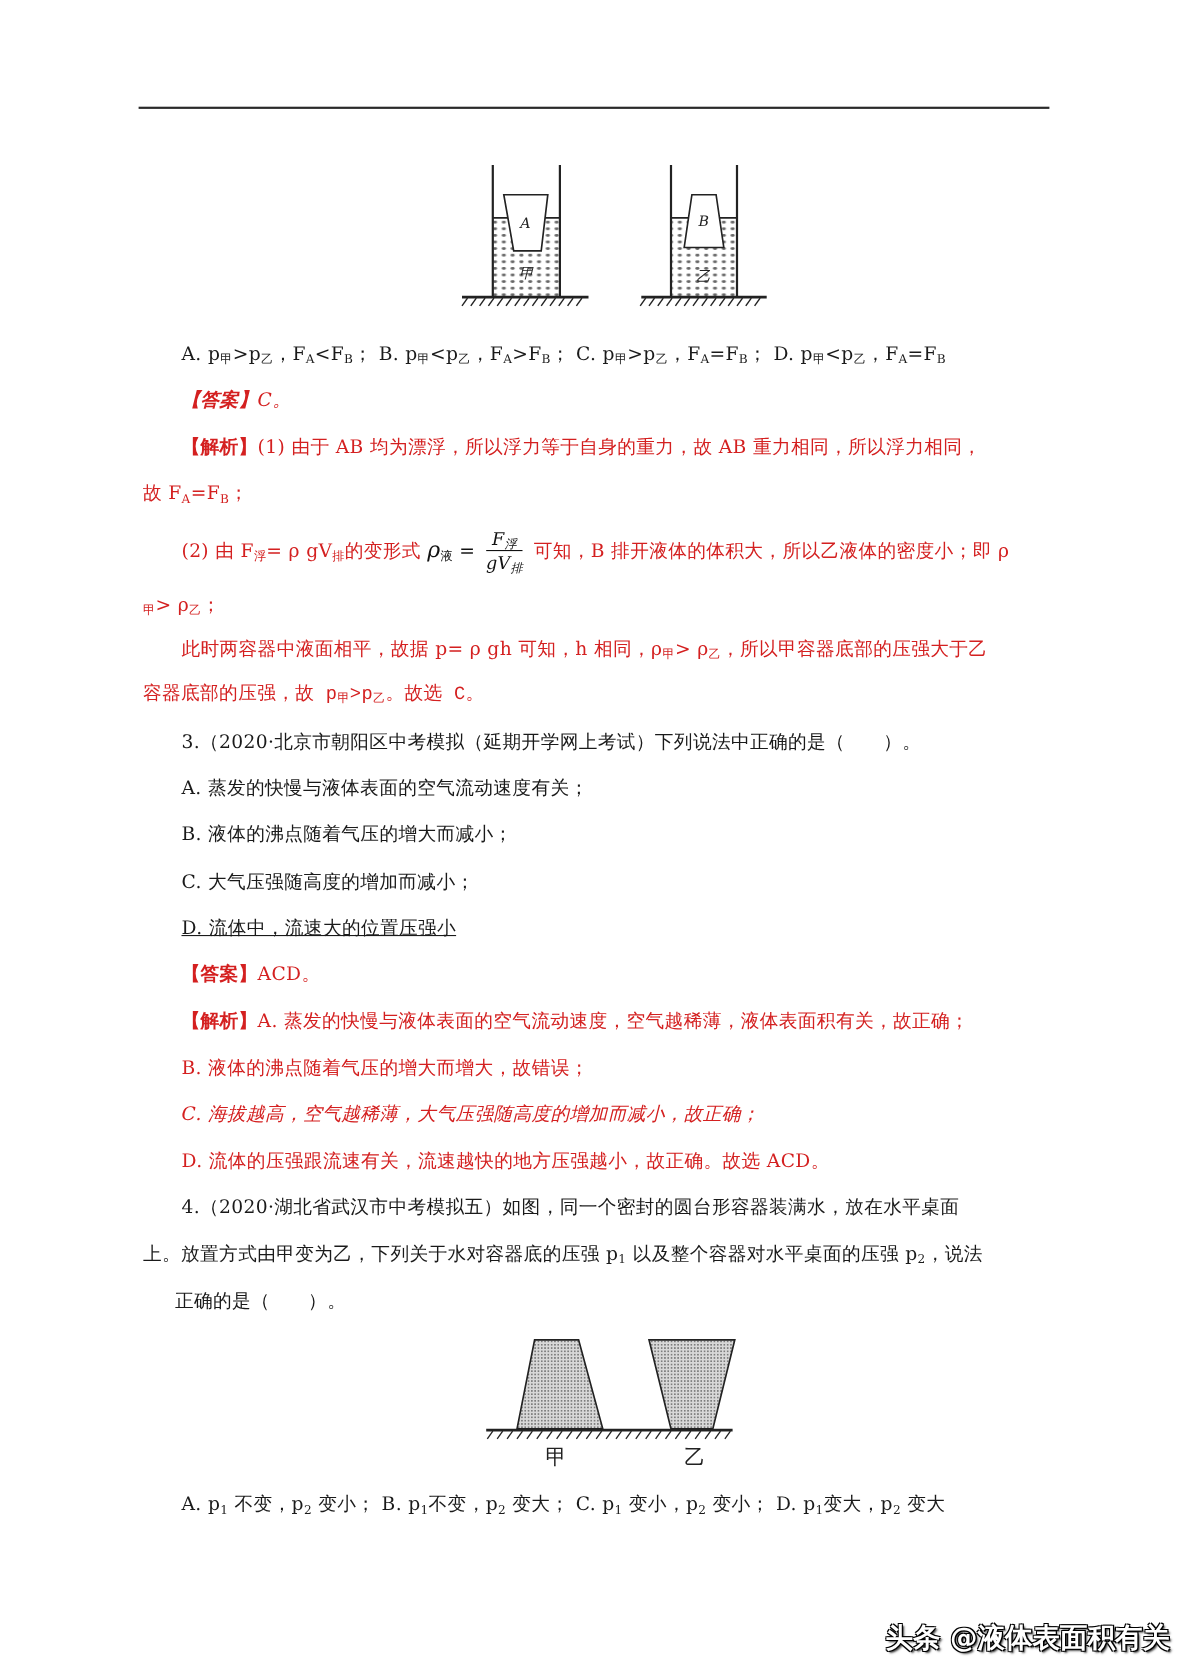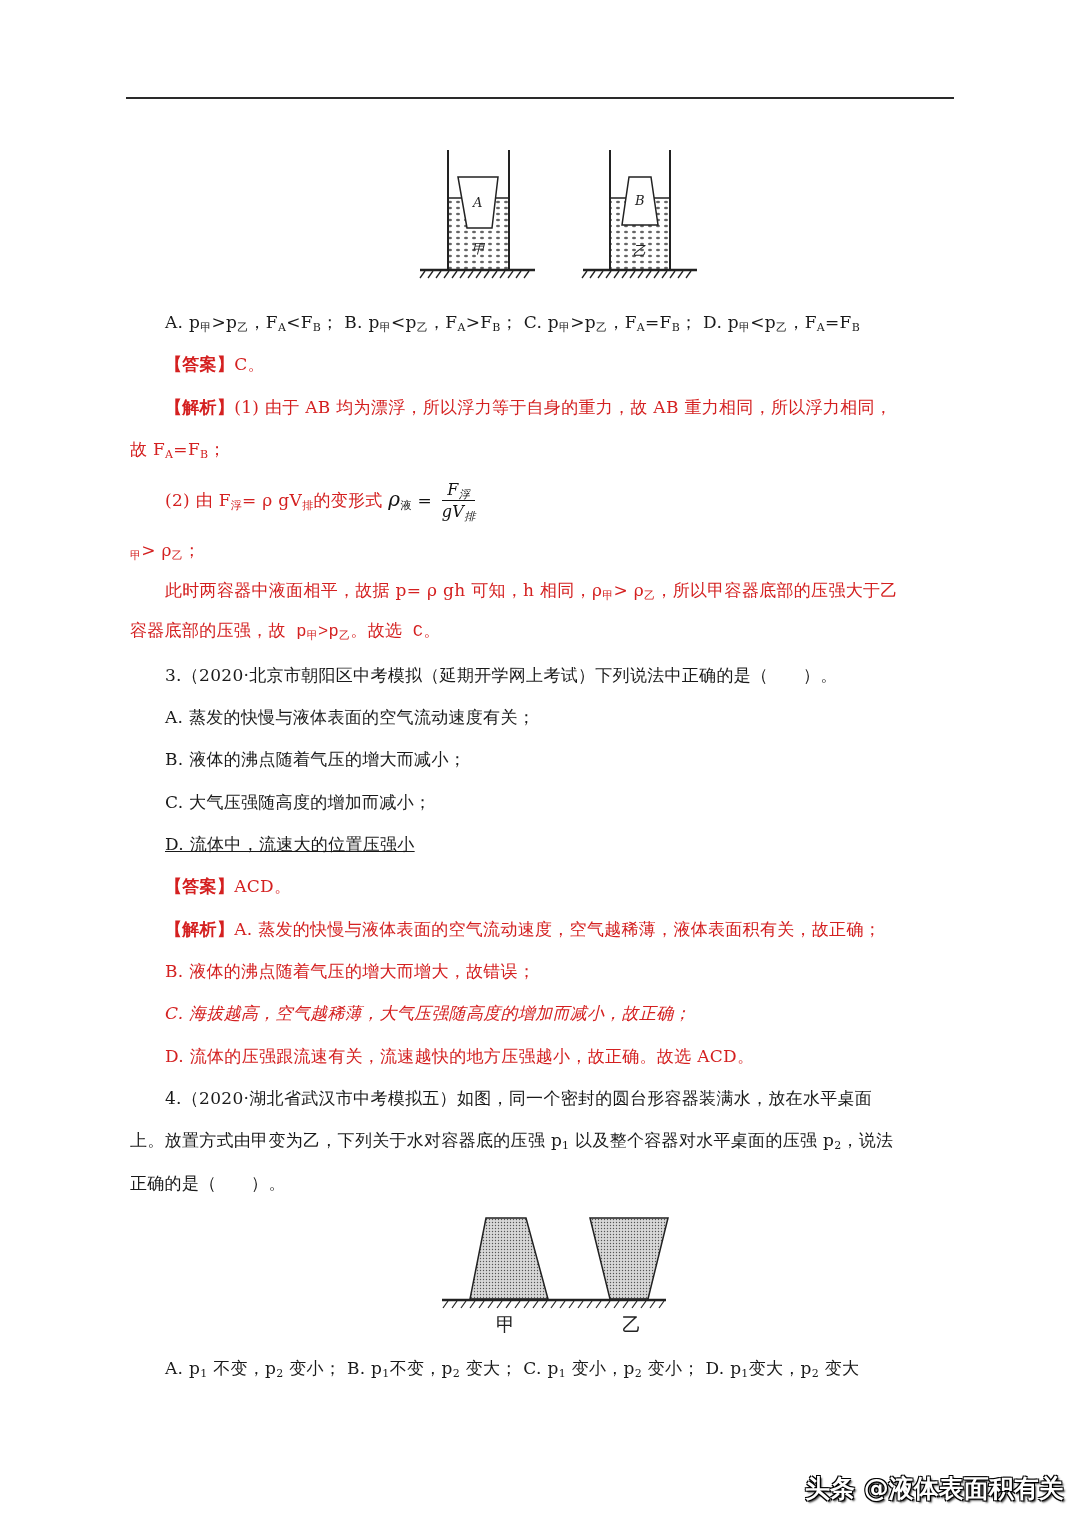--- a/index.html
+++ b/index.html
@@ -86,39 +86,40 @@
   <text x="218" y="110" font-size="13" font-style="italic" fill="#222">乙</text>
 </svg>
 
 <div class="line" style="left:165px; top:310px;">
   <span>A. p</span><sub>甲</sub><span>&gt;p</span><sub>乙</sub><span>，F</span><sub>A</sub><span>&lt;F</span><sub>B</sub><span>；</span>
   <span>B. p</span><sub>甲</sub><span>&lt;p</span><sub>乙</sub><span>，F</span><sub>A</sub><span>&gt;F</span><sub>B</sub><span>；</span>
   <span>C. p</span><sub>甲</sub><span>&gt;p</span><sub>乙</sub><span>，F</span><sub>A</sub><span>=F</span><sub>B</sub><span>；</span>
   <span>D. p</span><sub>甲</sub><span>&lt;p</span><sub>乙</sub><span>，F</span><sub>A</sub><span>=F</span><sub>B</sub>
 </div>
 
-<div class="line red" style="left:165px; top:352px;">
+<div class="line red" style="left:165px; top:352px;font-style:italic;">
   <span class="redb">【答案】</span><span>C。</span>
 </div>
 
 <div class="line red" style="left:165px; top:395px;">
   <span class="redb">【解析】</span><span>(1) 由于 AB 均为漂浮，所以浮力等于自身的重力，故 AB 重力相同，所以浮力相同，</span>
 </div>
 <div class="line red" style="top:437px;">
   <span>故 F</span><sub>A</sub><span>=F</span><sub>B</sub><span>；</span>
 </div>
 
 <div class="line red" style="left:165px; top:474px; line-height:50px;">
   <span>(2) 由 F</span><sub>浮</sub><span>= ρ gV</span><sub>排</sub><span>的变形式</span>
   <span class="rho">ρ</span><sub style="color:#111">液</sub>
   <span style="color:#111">=</span>
   <span class="frac">
     <span class="num"><span>F</span><sub>浮</sub></span>
     <span class="den"><span>gV</span><sub>排</sub></span>
   </span>
+  <span>可知，B 排开液体的体积大，所以乙液体的密度小；即 ρ</span>
 </div>
 <div class="line red" style="top:538px;">
   <sub>甲</sub><span>&gt; ρ</span><sub>乙</sub><span>；</span>
 </div>
 
 <div class="line red" style="left:165px; top:578px;">
   <span>此时两容器中液面相平，故据 p= ρ gh 可知，h 相同，ρ</span><sub>甲</sub><span>&gt; ρ</span><sub>乙</sub><span>，所以甲容器底部的压强大于乙</span>
 </div>
 <div class="line red" style="top:620px;font-family:Liberation Mono, monospace;">
   <span>容器底部的压强，故 p</span><sub>甲</sub><span>&gt;p</span><sub>乙</sub><span>。故选 C。</span>
@@ -136,21 +137,21 @@
   <span class="redb">【解析】</span><span>A. 蒸发的快慢与液体表面的空气流动速度，空气越稀薄，液体表面积有关，故正确；</span>
 </div>
 <div class="line red" style="left:165px; top:959px;">B. 液体的沸点随着气压的增大而增大，故错误；</div>
 <div class="line red" style="left:165px; top:1001px;font-style:italic;">C. 海拔越高，空气越稀薄，大气压强随高度的增加而减小，故正确；</div>
 <div class="line red" style="left:165px; top:1044px;">D. 流体的压强跟流速有关，流速越快的地方压强越小，故正确。故选 ACD。</div>
 
 <div class="line" style="left:165px; top:1086px;">4.（2020·湖北省武汉市中考模拟五）如图，同一个密封的圆台形容器装满水，放在水平桌面</div>
 <div class="line" style="top:1128px;">
   <span>上。放置方式由甲变为乙，下列关于水对容器底的压强 p</span><sub>1</sub><span> 以及整个容器对水平桌面的压强 p</span><sub>2</sub><span>，说法</span>
 </div>
-<div class="line" style="top:1171px;">正确的是（　　）。</div>
+<div class="line" style="top:1171px;margin-left:29px;">正确的是（　　）。</div>
 
 <svg class="fig" style="left:440px; top:1212px;" width="230" height="125" viewBox="0 0 230 125">
   <defs>
     <pattern id="stip" width="3" height="3" patternUnits="userSpaceOnUse">
       <rect width="3" height="3" fill="#d8d8d8"></rect>
       <circle cx="1.5" cy="1.5" r="0.7" fill="#555"></circle>
     </pattern>
   </defs>
   <polygon points="46,6 86,6 108,87 30,87" fill="url(#stip)" stroke="#222" stroke-width="1.5"></polygon>
   <polygon points="152,6 230,6 210,87 172,87" fill="url(#stip)" stroke="#222" stroke-width="1.5" transform="translate(-2,0)"></polygon>

